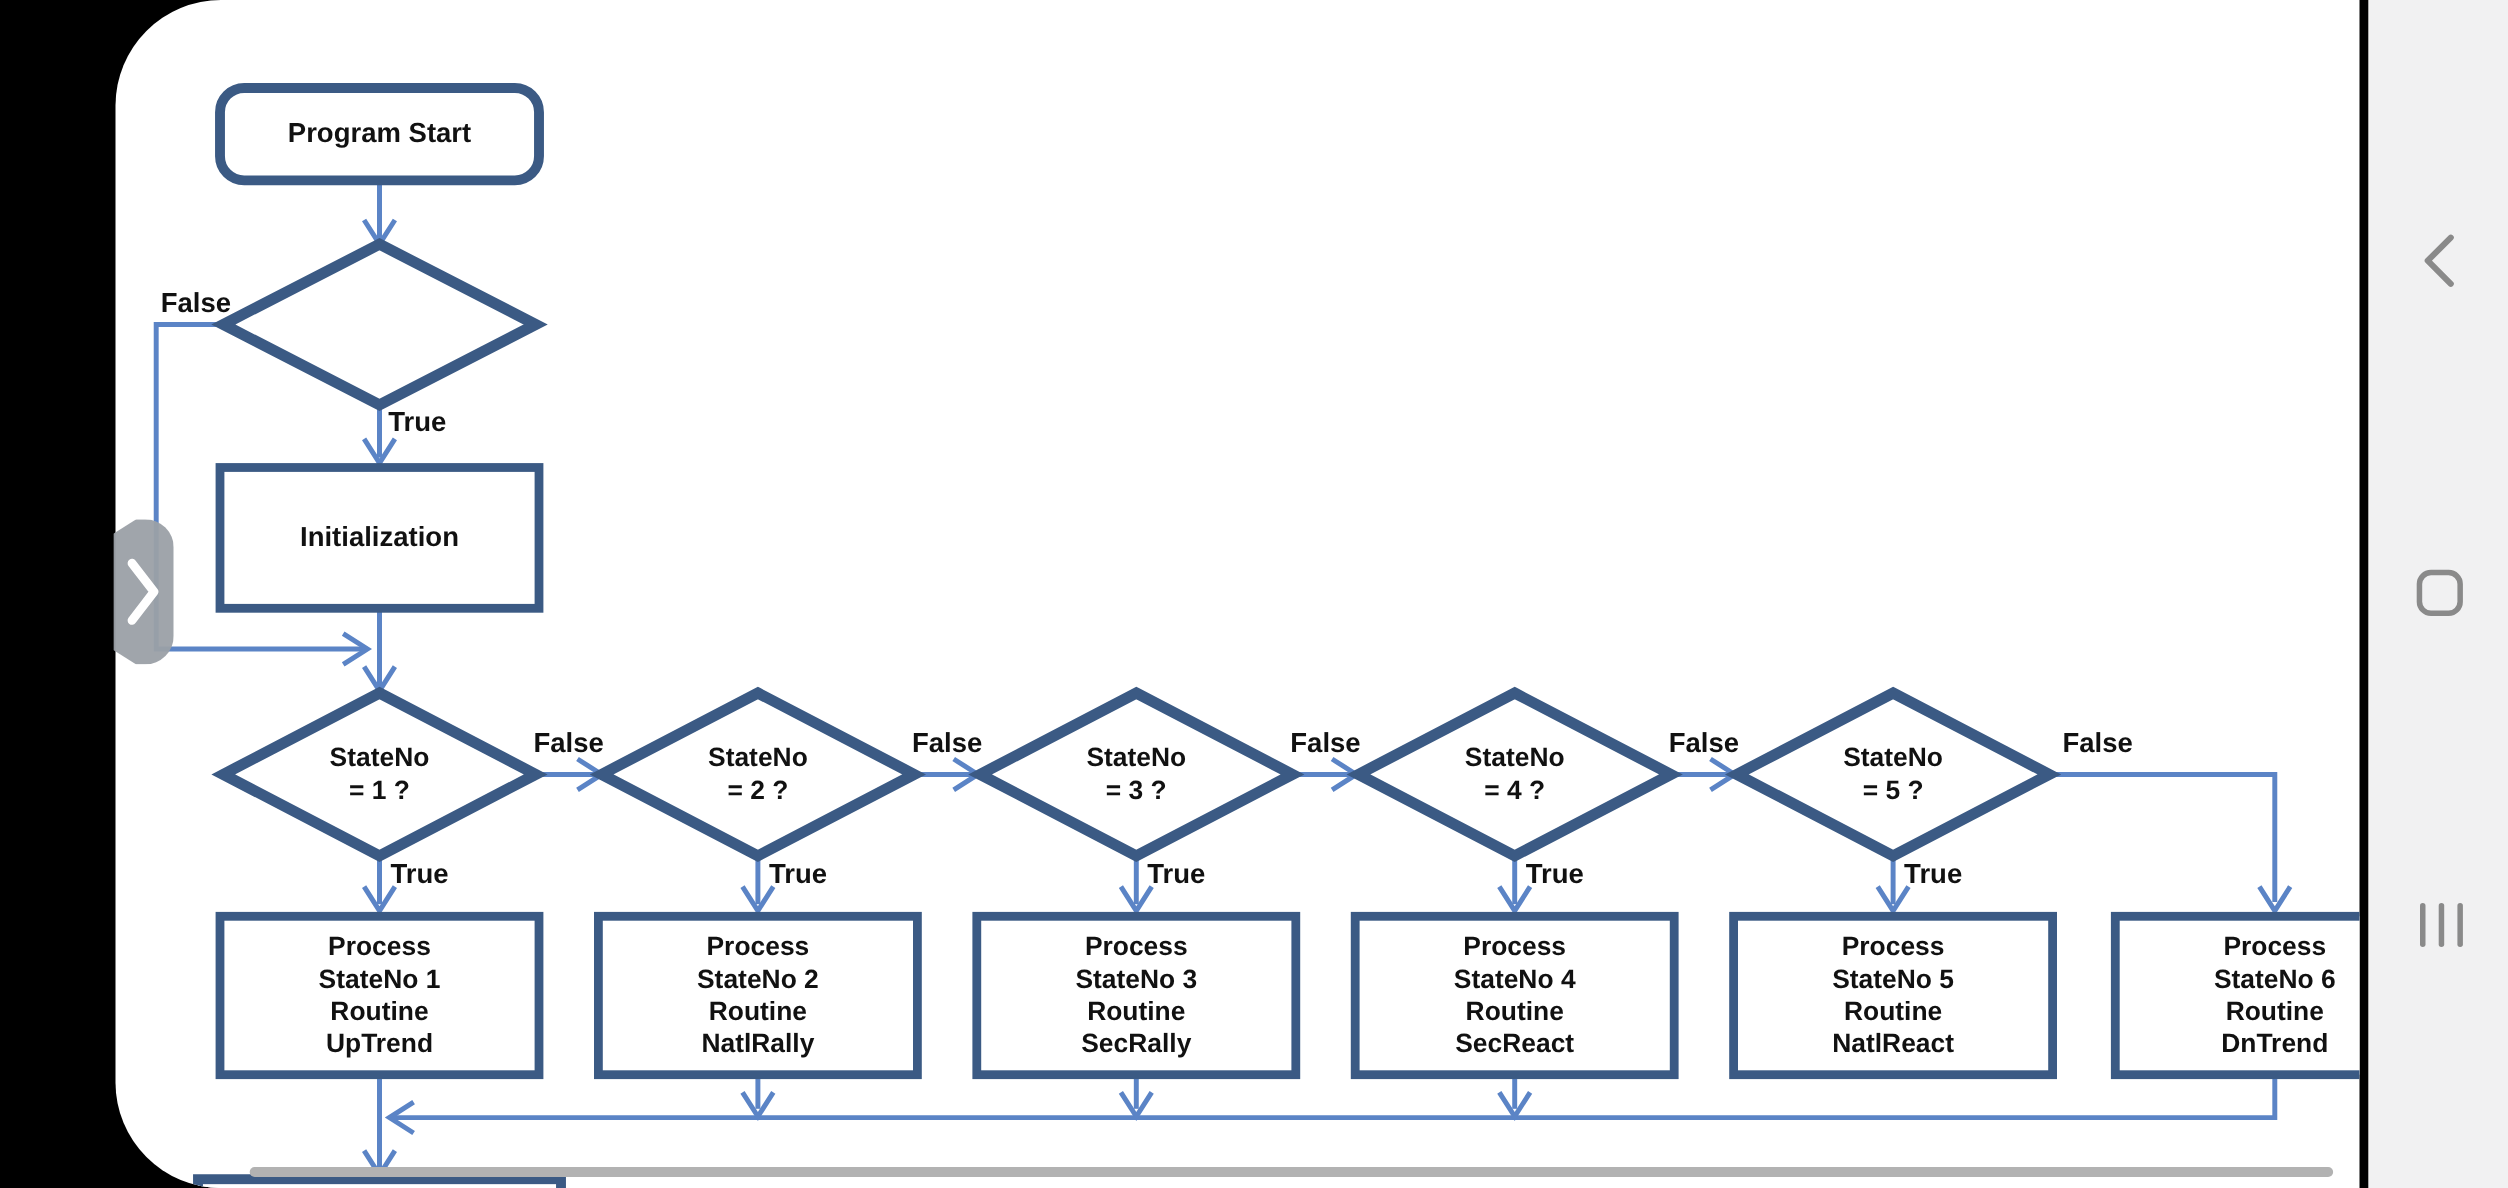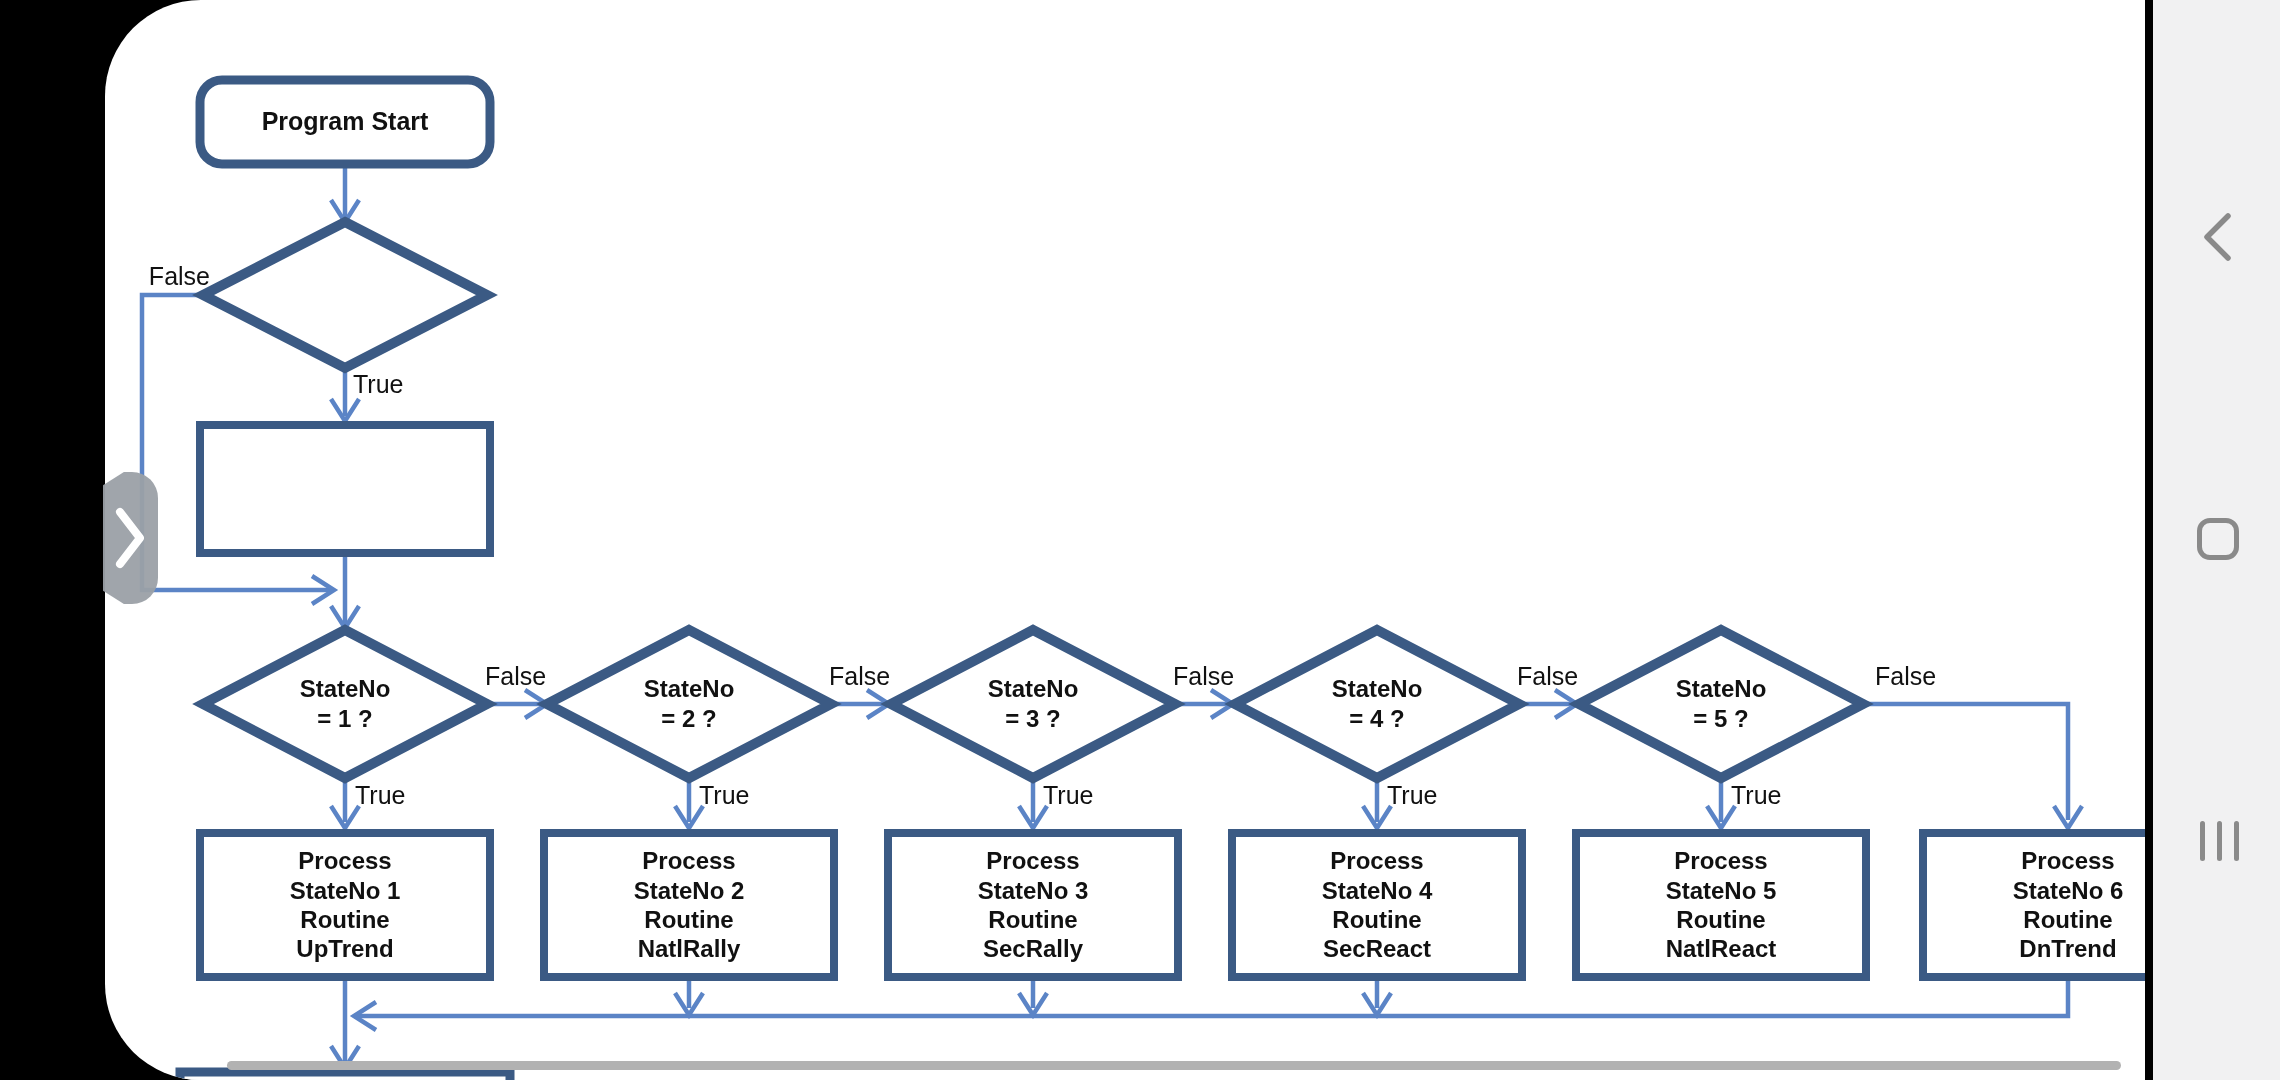--- a/index.html
+++ b/index.html
@@ -7,21 +7,21 @@
   .stage{position:absolute;left:0;top:0;width:2280px;height:1080px;background:#000;}
   
   .screen{position:absolute;left:105px;top:0;width:2040px;height:1080px;background:#fff;
     border-radius:96px 0 0 96px;overflow:hidden;}
   .canvas{position:absolute;left:-105px;top:0;width:2280px;height:1080px;}
   .flow-svg{position:absolute;left:0;top:0;}
   
   .nodetext{position:absolute;display:flex;align-items:center;justify-content:center;
     text-align:center;color:#111;font-weight:bold;white-space:pre-line;font-size:24px;line-height:1.25;}
   .big{font-size:25px;}
-  .edgelabel{position:absolute;color:#111;font-weight:normal;font-size:25px;white-space:nowrap;}
+  .edgelabel{position:absolute;color:#111;font-weight:bold;font-size:25px;white-space:nowrap;}
   .alignr{text-align:right;}
   
   .hscroll{position:absolute;left:227px;top:1061px;width:1894px;height:9px;background:#b2b2b2;border-radius:4.5px;}
   
   .handle{position:absolute;left:103px;top:472px;width:55px;height:132px;
     background:rgba(155,160,166,0.95);border-radius:10px 26px 26px 10px;
     clip-path:polygon(0 10%,38% 0,100% 0,100% 100%,38% 100%,0 90%);}
   
   .navpanel{position:absolute;left:2153px;top:0;width:127px;height:1080px;background:#f1f1f2;}
   .navbtn{position:absolute;}
@@ -98,20 +98,21 @@
           <rect x="544" y="833" width="290" height="144" stroke-width="8"></rect>
           <rect x="888" y="833" width="290" height="144" stroke-width="8"></rect>
           <rect x="1232" y="833" width="290" height="144" stroke-width="8"></rect>
           <rect x="1576" y="833" width="290" height="144" stroke-width="8"></rect>
           <rect x="1923" y="833" width="290" height="144" stroke-width="8"></rect>
           <rect x="180" y="1072" width="330" height="60" stroke-width="9"></rect>
         </g>
       </svg>
 
       <div class="nodetext big" style="left:200px;top:80px;width:290px;height:84px;">Program Start</div>
+      <div class="nodetext big" style="left:200px;top:425px;width:290px;height:128px;">Initialization</div>
 
       <div class="nodetext" style="left:235px;top:656px;width:220px;height:96px;">StateNo
 = 1 ?</div>
       <div class="nodetext" style="left:579px;top:656px;width:220px;height:96px;">StateNo
 = 2 ?</div>
       <div class="nodetext" style="left:923px;top:656px;width:220px;height:96px;">StateNo
 = 3 ?</div>
       <div class="nodetext" style="left:1267px;top:656px;width:220px;height:96px;">StateNo
 = 4 ?</div>
       <div class="nodetext" style="left:1611px;top:656px;width:220px;height:96px;">StateNo

